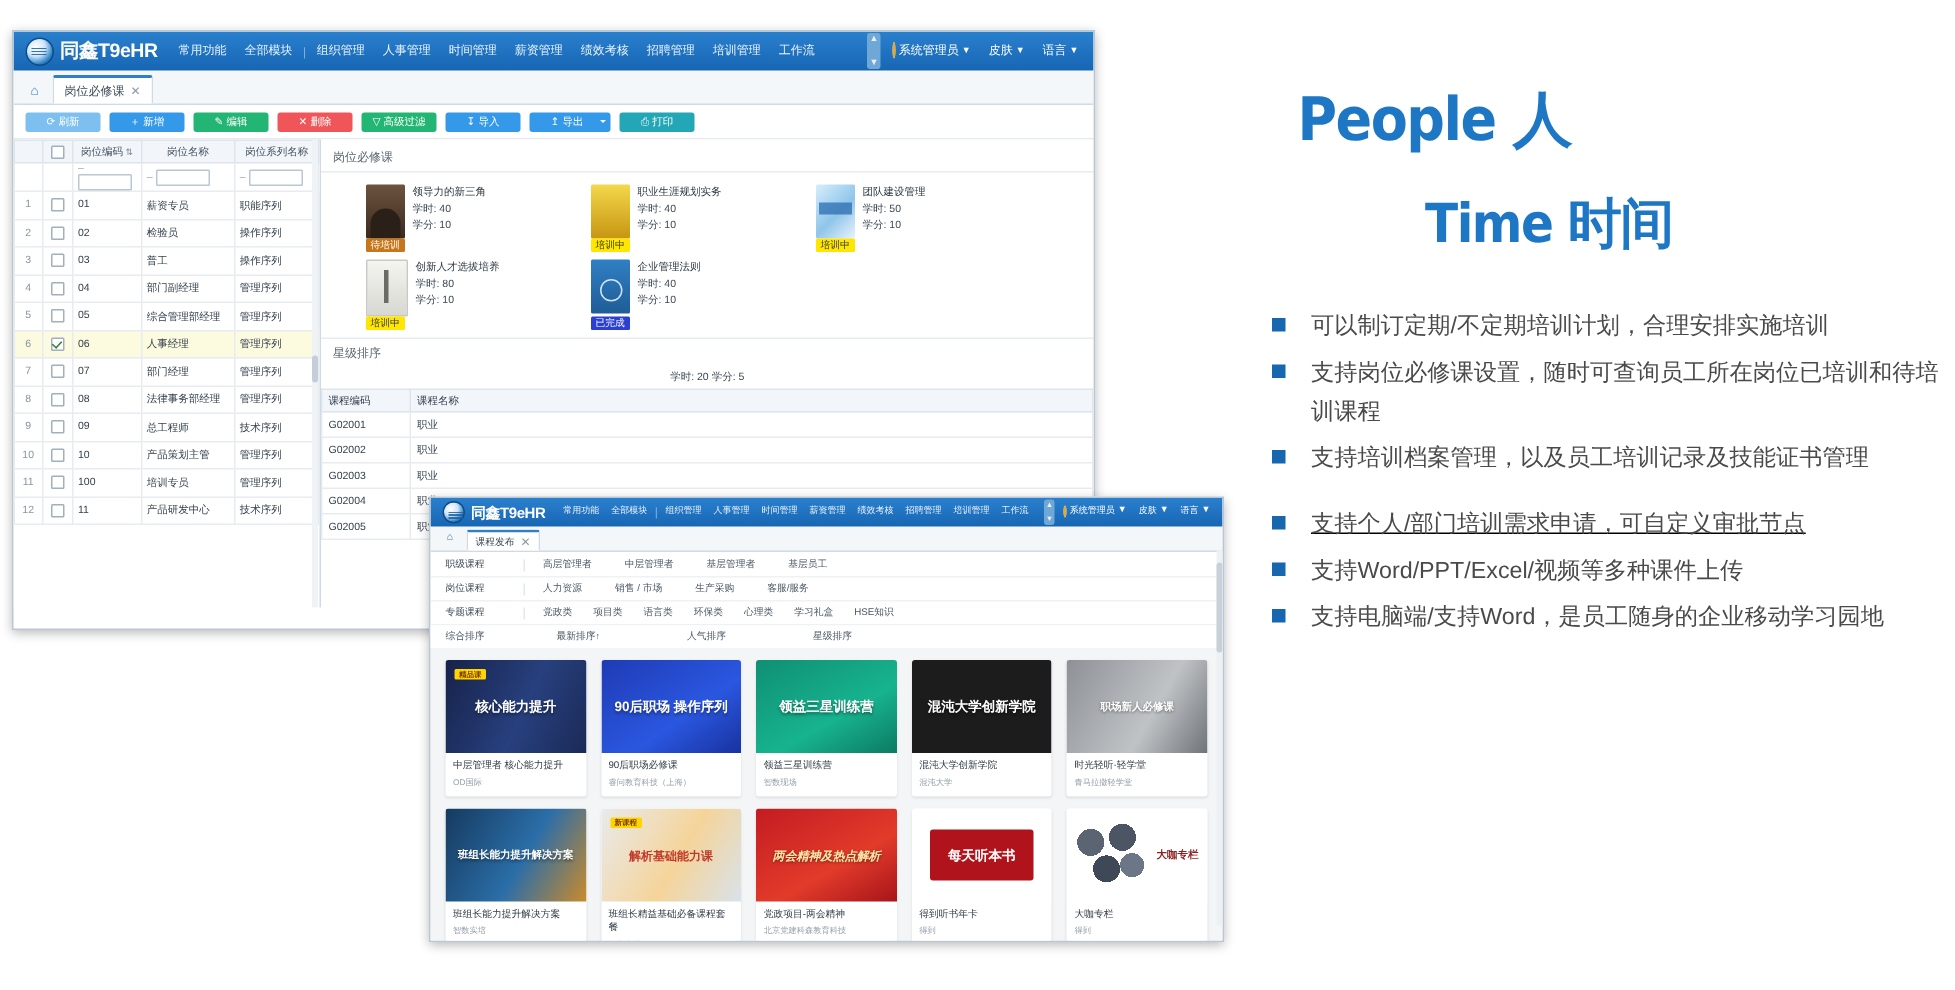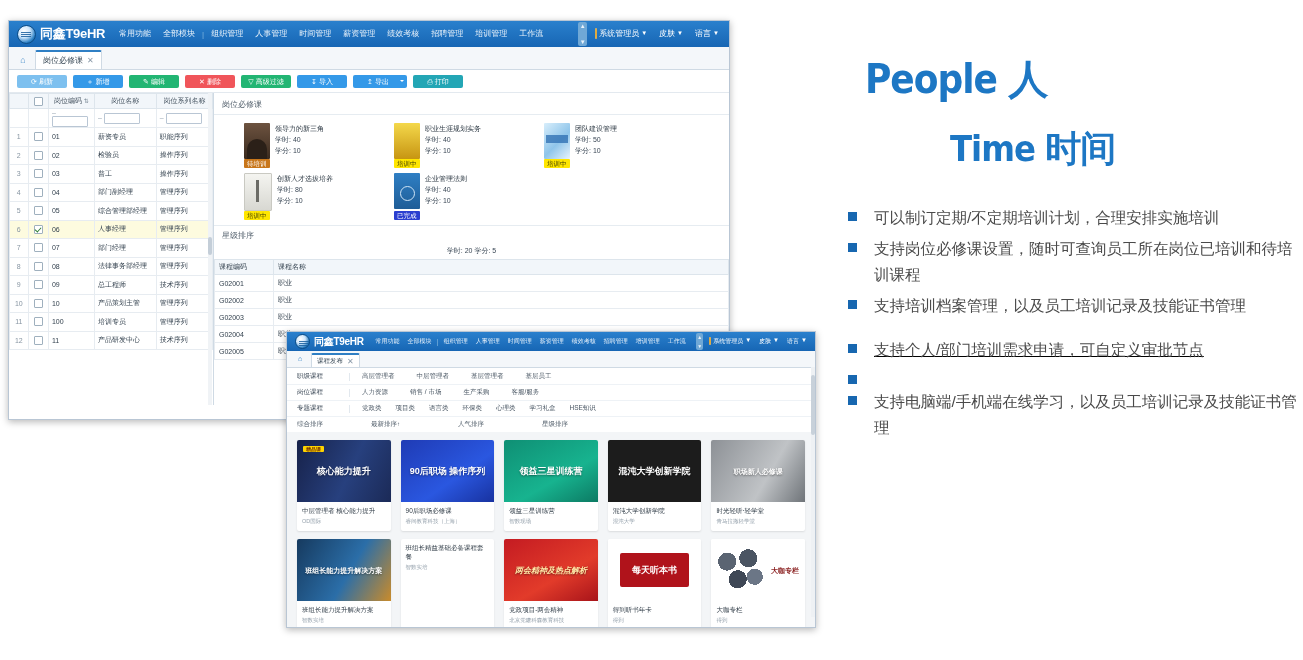--- a/index.html
+++ b/index.html
@@ -669,20 +669,24 @@
           <div class="ccard">
             <div class="cthumb th6">
               <span class="ct-text" style="font-size:7px">班组长能力提升解决方案</span>
             </div>
             <div class="cinfo">
               <div class="cname">班组长能力提升解决方案</div>
               <div class="corg">智数实培</div>
             </div>
           </div>
           <div class="ccard">
+            <div class="cthumb th7">
+              <span class="thumb-badge">新课程</span>
+              <span class="ct-text" style="color:#c0392b;text-shadow:none;font-size:8px">解析基础能力课</span>
+            </div>
             <div class="cinfo">
               <div class="cname">班组长精益基础必备课程套餐</div>
               <div class="corg">智数实培</div>
             </div>
           </div>
           <div class="ccard">
             <div class="cthumb th8">
               <span class="ct-text" style="color:#ffe9a8;font-size:8px">两会精神及热点解析</span>
             </div>
             <div class="cinfo">
@@ -735,21 +739,22 @@
       <div class="blt">
         <span class="bsq"></span>
         <span class="btxt">支持培训档案管理，以及员工培训记录及技能证书管理</span>
       </div>
       <div class="blt gap">
         <span class="bsq"></span>
         <span class="btxt">支持个人/部门培训需求申请，可自定义审批节点</span>
       </div>
       <div class="blt">
         <span class="bsq"></span>
+        <span class="btxt">支持Word/PPT/Excel/视频等多种课件上传</span>
       </div>
       <div class="blt">
         <span class="bsq"></span>
-        <span class="btxt">支持电脑端/手机端在线学习，以及员工培训记录及技能证书管理</span>
+        <span class="btxt">支持电脑端/支持Word，是员工随身的企业移动学习园地</span>
       </div>
     </div>
   </div>
 
 </div>
 
 </body></html>

